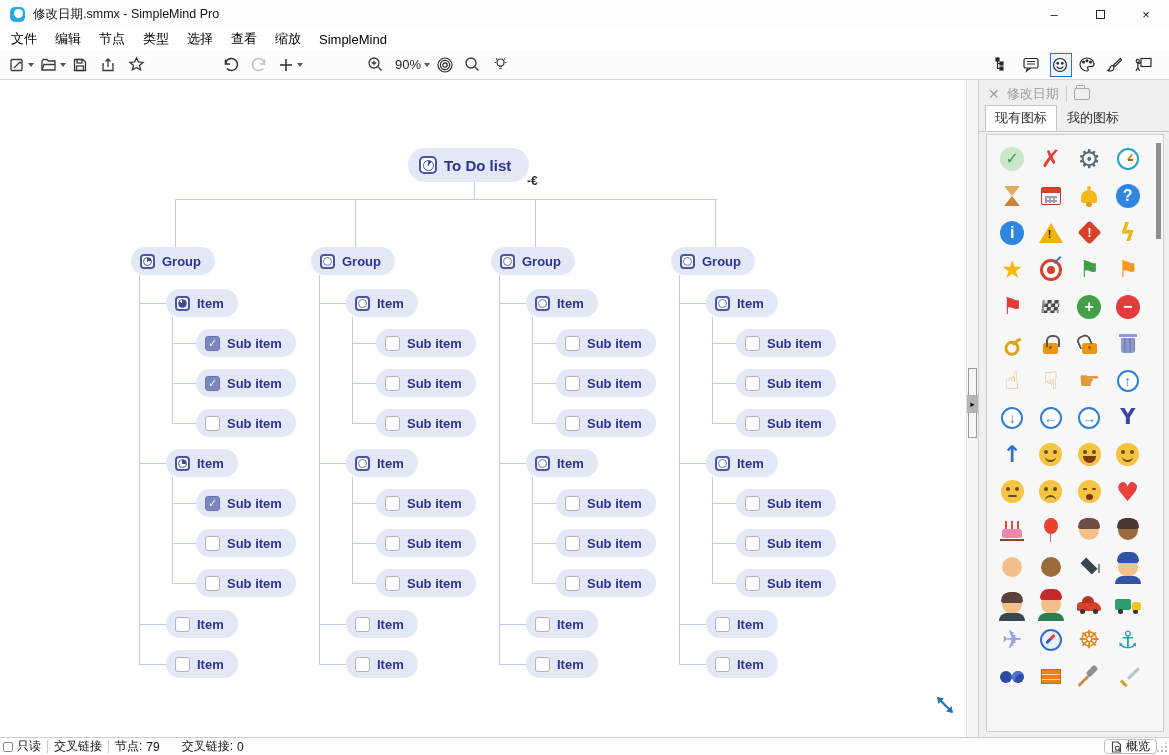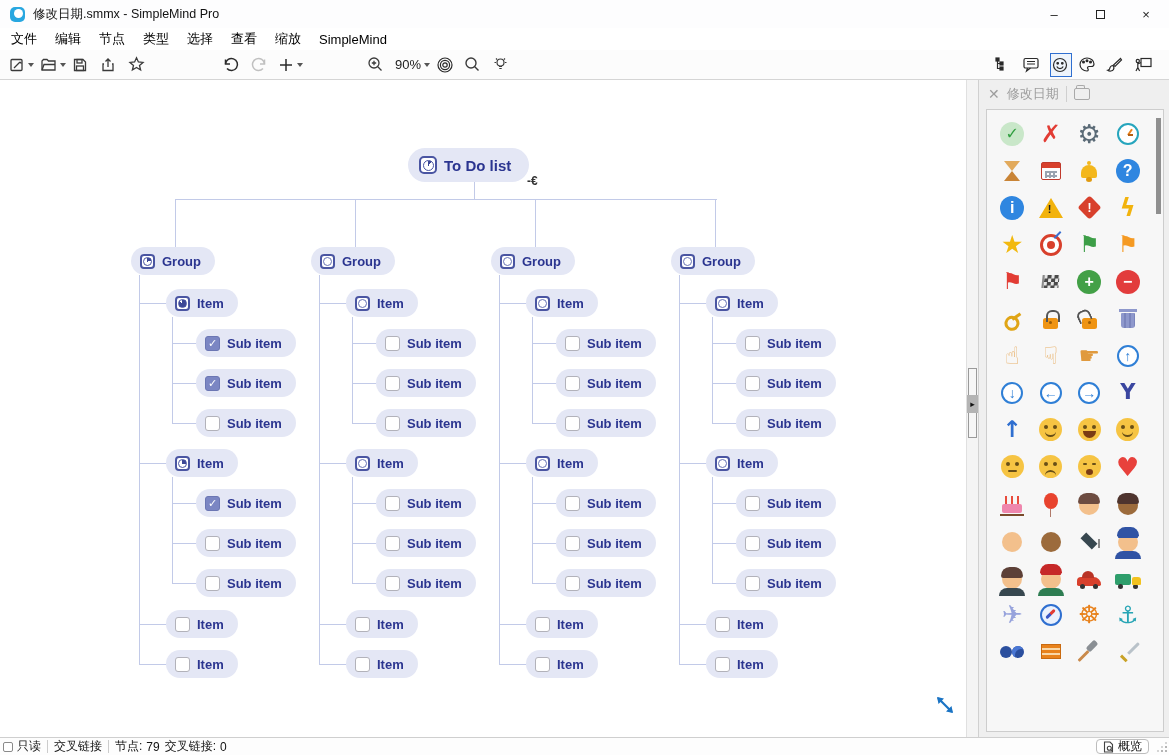--- a/index.html
+++ b/index.html
@@ -144,21 +144,21 @@
   .ic-hammer::before{content:"";position:absolute;right:2px;top:2px;width:12px;height:6px;background:#8a8f94;border-radius:2px;transform:rotate(-45deg)}
   .ic-hammer::after{content:"";position:absolute;left:4px;bottom:0px;width:3px;height:14px;background:#c98a4b;border-radius:1px;transform:rotate(45deg)}
   .ic-sword{width:22px;height:22px;position:relative}
   .ic-sword::before{content:"";position:absolute;right:4px;top:0px;width:3px;height:15px;background:#b9c2c9;border-radius:1px 1px 0 0;transform:rotate(45deg)}
   .ic-sword::after{content:"";position:absolute;left:3px;bottom:3px;width:8px;height:2.5px;background:#c9a227;transform:rotate(45deg)}
   
   .statusbar{height:18px;border-top:1px solid #cfcfcf;background:#fdfdfd;display:flex;align-items:center;font-size:12px;color:#111}
   .sb-cb{width:10px;height:10px;border:1px solid #8a8a8a;background:#fff;border-radius:2px;margin:0 4px 0 3px}
   .sb-sep{width:1px;height:13px;background:#ccc;margin:0 6px}
   .sb-item{display:flex;align-items:center}
-  .sb-right{margin-left:auto;display:flex;align-items:center;gap:8px}
+  .sb-right{margin-left:auto;display:flex;align-items:center;gap:0}
   .overview-btn{display:flex;align-items:center;gap:4px;border:1px solid #bdbdbd;border-radius:4px;background:#fff;padding:0 6px;height:15px}
   .grip{width:10px;height:10px;margin-right:2px;position:relative}
   .grip::after{content:"";position:absolute;right:0;bottom:0;width:2px;height:2px;background:#b5b5b5;
     box-shadow:-4px 0 0 #b5b5b5,0 -4px 0 #b5b5b5,-4px -4px 0 #d5d5d5,-8px 0 0 #d5d5d5,0 -8px 0 #d5d5d5}
 </style>
 </head>
 <body>
 
 <div class="titlebar">
   <span class="appicon"></span>
@@ -597,20 +597,24 @@
     <div class="vhandle">▸</div>
   </div>
 
   <div class="panel">
     <div class="p-row1">
       <span class="p-x">✕</span>
       <span>修改日期</span>
       <span class="p-sep"></span>
       <span class="p-folder"></span>
     </div>
+    <div class="p-tabs">
+        <span class="p-tab active">现有图标</span>
+        <span class="p-tab">我的图标</span>
+      </div>
     <div class="p-grid-wrap">
       <div class="p-grid">
           <div class="cell">
             <span class="ic ic-disc" style="background: rgb(201, 231, 201); color: rgb(47, 158, 63);">✓</span>
           </div>
           <div class="cell">
             <span class="ic ic-glyph" style="color: rgb(226, 60, 52); font-size: 24px; font-weight: bold;">✗</span>
           </div>
           <div class="cell">
             <span class="ic ic-glyph" style="color: rgb(91, 107, 119); font-size: 26px;">⚙</span>
@@ -817,21 +821,21 @@
 </div>
 
 <div class="statusbar">
   <span class="sb-cb"></span>
   <span class="sb-item">只读</span>
   <span class="sb-sep"></span>
   <span class="sb-item">交叉链接</span>
   <span class="sb-sep"></span>
   <span class="sb-item">节点:</span>
   <span class="sb-item" style="margin-left:4px">79</span>
-  <span class="sb-item" style="margin-left:5px">交叉链接:</span>
+  <span class="sb-item" style="margin-left:22px">交叉链接:</span>
   <span class="sb-item" style="margin-left:4px">0</span>
   <span class="sb-right">
     <span class="overview-btn">
       <svg width="11" height="12" viewBox="0 0 11 12" fill="none" stroke="#444" stroke-width="1.1">
           <path d="M1.5 1 H7 L9.5 3.5 V11 H1.5 Z"></path>
           <circle cx="6.3" cy="7.3" r="2"></circle>
           <path d="M7.7 8.7 L9.2 10.2"></path>
         </svg>
       <span>概览</span>
     </span>

